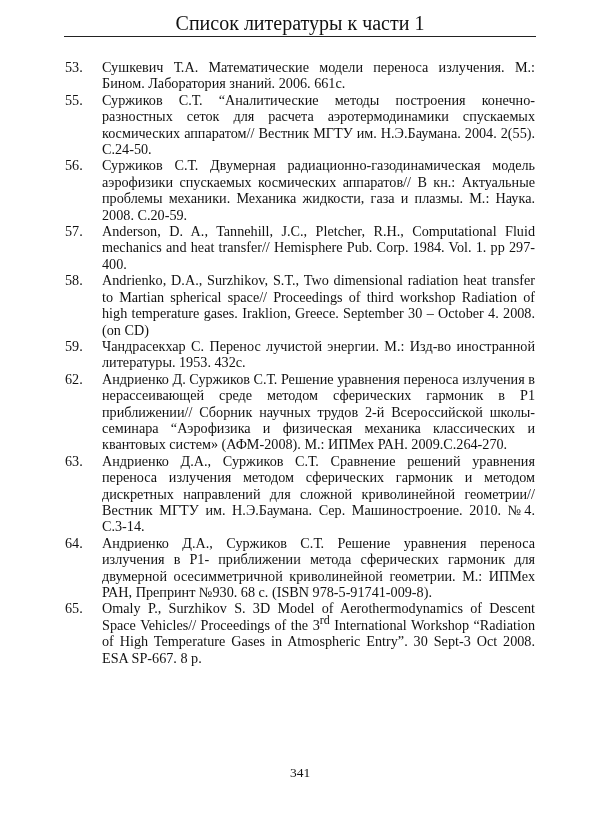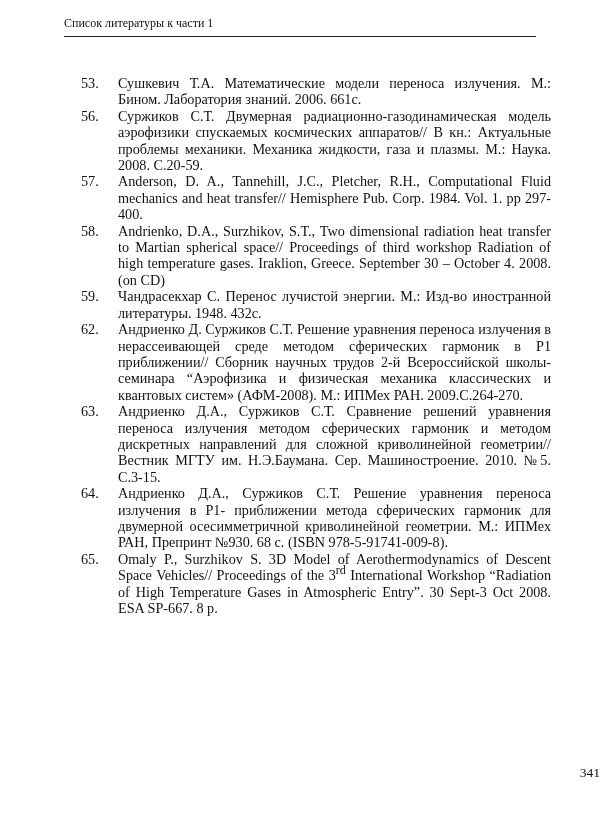--- a/index.html
+++ b/index.html
@@ -1,64 +1,68 @@
 <!DOCTYPE html>
 <html><head>
 <meta charset="utf-8">
 <style>
   html, body { margin: 0; padding: 0; background: #ffffff; }
   body { width: 600px; height: 815px; position: relative; overflow: hidden;
          font-family: "Liberation Serif", "DejaVu Serif", serif; color: #111; }
-  .header { position: absolute; left: 64px; width: 472px; top: 14px; 
-            font-size: 12px; line-height: 18px; }
+  .header { position: absolute; left: 64px; width: 472px; top: 14px; text-align: center;
+            font-size: 20px; line-height: 18px; }
   .rule { position: absolute; left: 64px; width: 472px; top: 36px; height: 0;
           border-top: 1.3px solid #222; }
-  .refs { position: absolute; left: 64px; top: 59px; width: 471px; margin: 16px; padding: 0; list-style: none; }
+  .refs { position: absolute; left: 64px; top: 59px; width: 471px; margin: 0; padding: 0; list-style: none; }
   .ref { position: relative; padding-left: 38px; font-size: 14.2px; line-height: 16.4px;
          text-align: justify; margin: 0; }
   .ref .num { position: absolute; left: 1px; top: 0; }
   .ref .txt { display: block; }
   .ref sup { font-size: 12px; line-height: 0; vertical-align: super; }
-  .pagenum { position: absolute; left: 0; width: 600px; top: 765px; text-align: right;
+  .pagenum { position: absolute; left: 0; width: 600px; top: 765px; text-align: center;
              font-size: 13.5px; }
 </style>
 </head>
 <body>
 
 <div class="header">Список литературы к части 1</div>
 <div class="rule"></div>
 
 <ol class="refs">
   <li class="ref">
     <span class="num">53.</span>
     <span class="txt">Сушкевич Т.А.  Математические модели переноса излучения. М.: Бином. Лаборатория знаний. 2006. 661с.</span>
+  </li>
+  <li class="ref">
+    <span class="num">55.</span>
+    <span class="txt">Суржиков С.Т. “Аналитические методы построения конечно-разностных сеток для расчета аэротермодинамики спускаемых космических аппаратом// Вестник МГТУ им. Н.Э.Баумана. 2004. 2(55). С.24-50.</span>
   </li>
   <li class="ref">
     <span class="num">56.</span>
     <span class="txt">Суржиков С.Т. Двумерная радиационно-газодинамическая модель аэрофизики спускаемых космических аппаратов// В кн.: Актуальные проблемы механики. Механика жидкости, газа и плазмы. М.: Наука. 2008. С.20-59.</span>
   </li>
   <li class="ref">
     <span class="num">57.</span>
     <span class="txt">Anderson, D. A., Tannehill, J.C., Pletcher, R.H., Computational Fluid mechanics and heat transfer// Hemisphere Pub. Corp. 1984. Vol. 1. pp 297-400.</span>
   </li>
   <li class="ref">
     <span class="num">58.</span>
     <span class="txt">Andrienko, D.A., Surzhikov, S.T., Two dimensional radiation heat transfer to Martian spherical space// Proceedings of third workshop Radiation of high temperature gases. Iraklion, Greece. September 30 – October 4. 2008. (on CD)</span>
   </li>
   <li class="ref">
     <span class="num">59.</span>
-    <span class="txt">Чандрасекхар С. Перенос лучистой энергии. М.: Изд-во иностранной литературы. 1948. 432с.</span>
+    <span class="txt">Чандрасекхар С. Перенос лучистой энергии. М.: Изд-во иностранной литературы. 1953. 432с.</span>
   </li>
   <li class="ref">
     <span class="num">62.</span>
     <span class="txt">Андриенко Д. Суржиков С.Т. Решение уравнения переноса излучения в нерассеивающей среде методом сферических гармоник в P1 приближении// Сборник научных трудов 2-й Всероссийской школы-семинара “Аэрофизика и физическая механика классических и квантовых систем» (АФМ-2008). М.: ИПМех РАН. 2009.С.264-270.</span>
   </li>
   <li class="ref">
     <span class="num">63.</span>
-    <span class="txt">Андриенко Д.А., Суржиков С.Т. Сравнение решений уравнения переноса излучения методом сферических гармоник и методом дискретных направлений для сложной криволинейной геометрии// Вестник МГТУ им. Н.Э.Баумана. Сер. Машиностроение. 2010. №5. С.3-15.</span>
+    <span class="txt">Андриенко Д.А., Суржиков С.Т. Сравнение решений уравнения переноса излучения методом сферических гармоник и методом дискретных направлений для сложной криволинейной геометрии// Вестник МГТУ им. Н.Э.Баумана. Сер. Машиностроение. 2010. №4. С.3-14.</span>
   </li>
   <li class="ref">
     <span class="num">64.</span>
     <span class="txt">Андриенко Д.А., Суржиков С.Т. Решение уравнения переноса излучения в P1- приближении метода сферических гармоник для двумерной осесимметричной криволинейной геометрии. М.: ИПМех РАН, Препринт №930. 68 с. (ISBN 978-5-91741-009-8).</span>
   </li>
   <li class="ref">
     <span class="num">65.</span>
     <span class="txt"><span>Omaly P., Surzhikov S. 3D Model of Aerothermodynamics of Descent Space Vehicles// Proceedings of the 3</span><sup>rd</sup><span> International Workshop “Radiation of High Temperature Gases in Atmospheric Entry”. 30 Sept-3 Oct 2008. ESA SP-667. 8 p.</span></span>
   </li>
 </ol>

